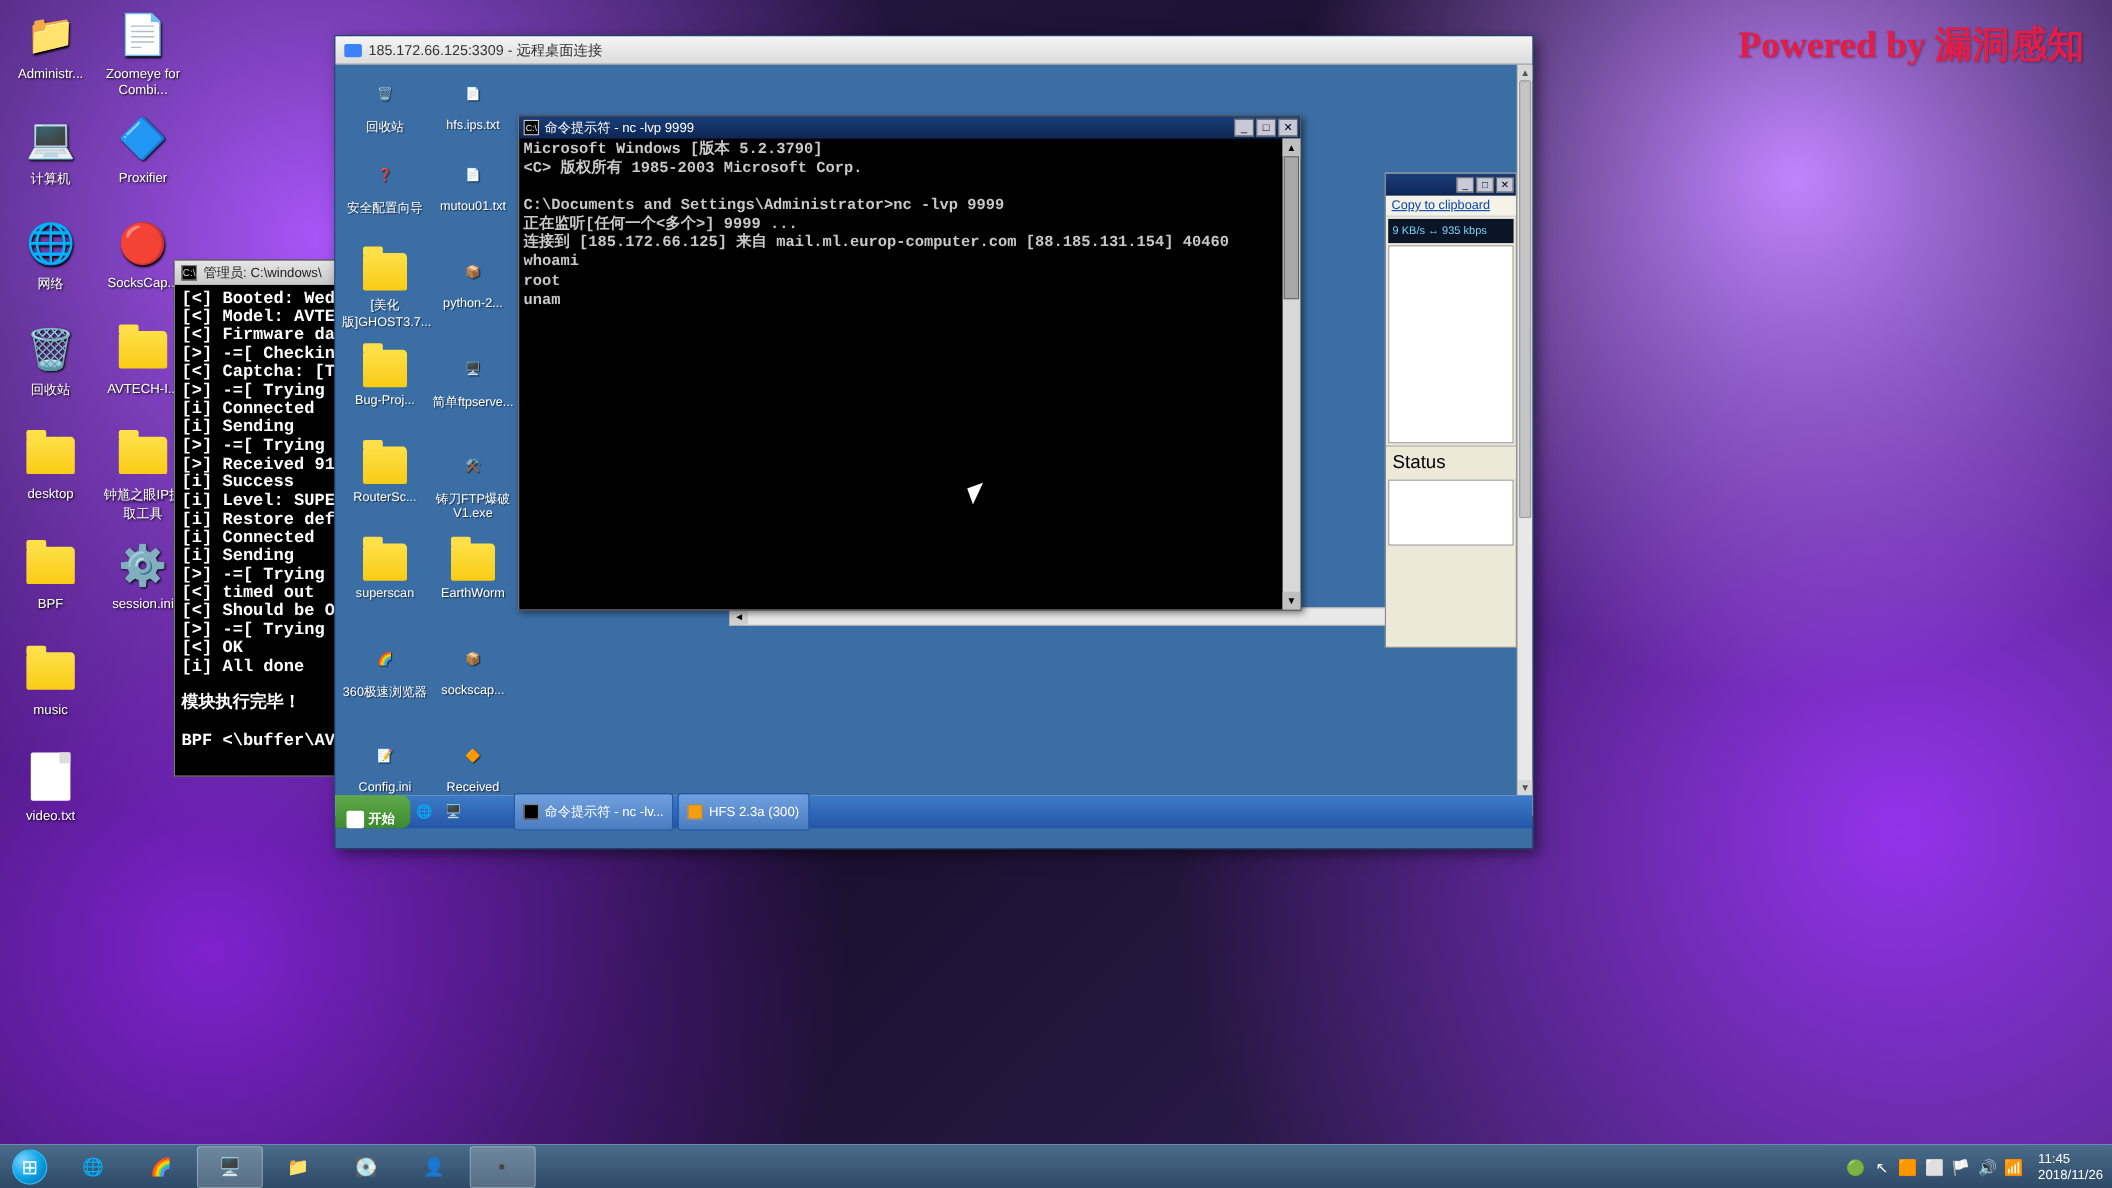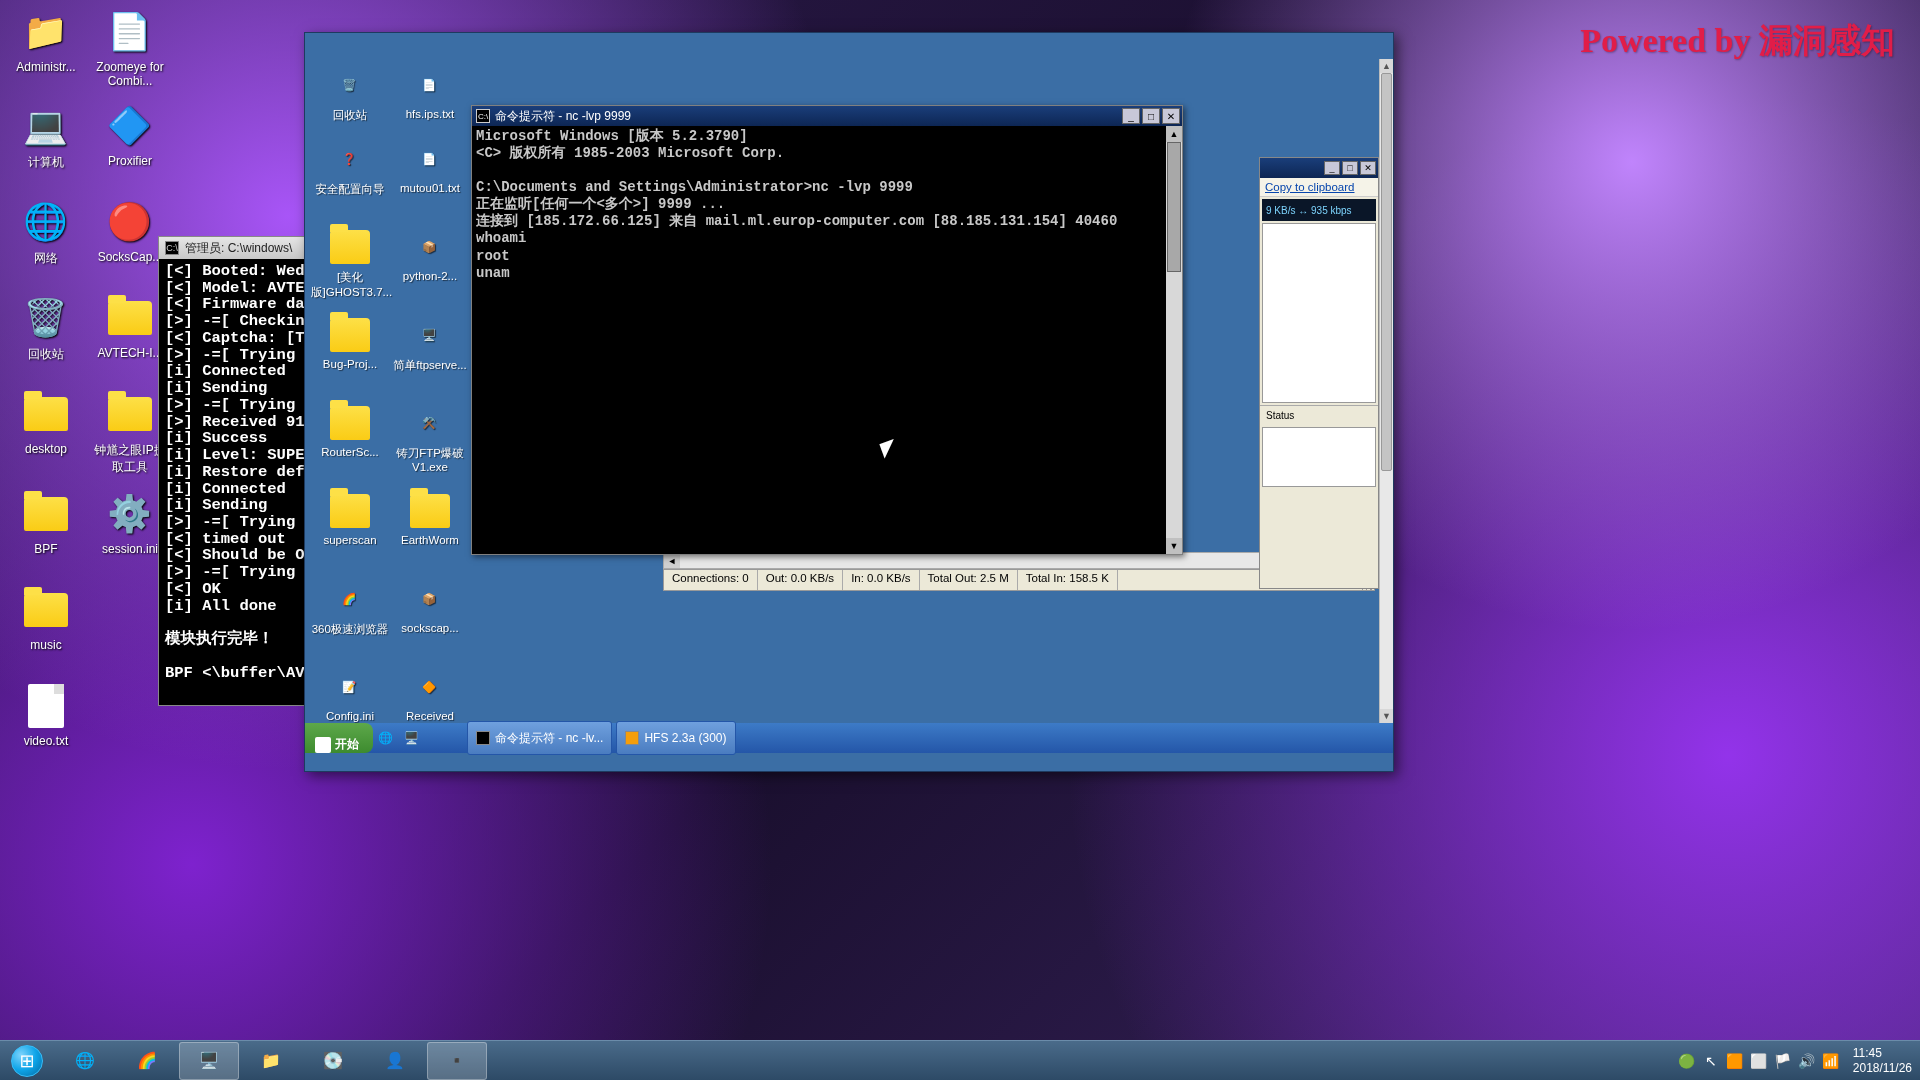--- a/index.html
+++ b/index.html
@@ -82,21 +82,21 @@
 #inner-cmd .icsv .thumb{ position:absolute; top:16px; left:1px; right:1px; height:130px; background:#a8a8a8; border:1px solid #666;}
 #inner-cmd .icsv .arr.bot{position:absolute; bottom:0; left:0; right:0;}
 
 
 #hfs { position:absolute; right:0; top:98px; width:120px; height:432px; background:#ece9d8; border:1px solid #888; z-index:55;}
 #hfs .ht{ height:20px; background: linear-gradient(#1a3e7a,#0d2654); display:flex; align-items:center; justify-content:flex-end; padding-right:2px;}
 #hfs .ht .wbtn{ width:16px; height:14px; background:#c8c8d8; border:1px solid #666; margin-left:2px; display:flex; align-items:center; justify-content:center; font-size:9px; color:#000; cursor:pointer;}
 #hfs .row{ padding:3px 5px; font-size:11.5px; background:#f5f3e8; border-bottom:1px solid #ccc;}
 #hfs .graph{ height:22px; background:#0a1628; color:#7dd3fc; font-size:10px; display:flex; align-items:center; padding:0 4px; margin:2px;}
 #hfs .list{ height:180px; background:#fff; border:1px solid #999; margin:2px;}
-#hfs .status{ padding:4px 6px; font-size:10px; background:#ece9d8; border-top:1px solid #aaa;}
+#hfs .status{ padding:4px 6px; font-size:17px; background:#ece9d8; border-top:1px solid #aaa;}
 
 
 #hfs-status { position:absolute; left:358px; right:4px; top:510px; height:22px; background:#ece9d8; border:1px solid #999; display:flex; font-size:11.5px; z-index:50;}
 #hfs-status .cell{ padding:2px 8px; border-right:1px solid #aaa; white-space:nowrap;}
 #hfs-status .last{ border-right:none; flex:1; display:flex; justify-content:flex-end; padding-right:6px;}
 #hfs-status .grip{ width:14px; background: repeating-linear-gradient(135deg,#999,#999 1px,transparent 1px,transparent 3px);}
 #hfs-list-sb{ position:absolute; left:358px; right:4px; top:493px; height:17px; background:#e8e8e8; border:1px solid #aaa; display:flex; z-index:50;}
 #hfs-list-sb .arr{width:16px; display:flex;align-items:center;justify-content:center;font-size:9px;background:#d0d0d0;}
 
 
@@ -161,20 +161,24 @@
 [&gt;] -=[ Trying to
 [&lt;] OK
 [i] All done
 
 模块执行完毕！
 
 BPF &lt;\buffer\AVTE</div>
 </div>
 
 <div id="rdp">
+  <div id="rdp-title">
+      <div class="rico"></div>
+      <span>185.172.66.125:3309 - 远程桌面连接</span>
+    </div>
 
   <div id="rdp-desktop">
 
     <div class="rdp-ico" style="left:6px; top:6px"><div class="ri">🗑️</div><span>回收站</span></div>
     <div class="rdp-ico" style="left:86px; top:6px"><div class="ri">📄</div><span>hfs.ips.txt</span></div>
     <div class="rdp-ico" style="left:6px; top:80px"><div class="ri">❓</div><span>安全配置向导</span></div>
     <div class="rdp-ico" style="left:86px; top:80px"><div class="ri">📄</div><span>mutou01.txt</span></div>
     <div class="rdp-ico" style="left:6px; top:168px"><div class="ri">
           <div class="folder-ico"></div>
         </div><span>[美化版]GHOST3.7...</span></div>
@@ -208,31 +212,20 @@
       <div class="graph">9 KB/s ↔ 935 kbps</div>
       <div class="list"></div>
       <div class="status">Status</div>
       <div class="list" style="height:60px"></div>
     </div>
 
     <div id="hfs-list-sb">
       <div class="arr">◄</div>
         <div style="flex:1"></div>
         <div class="arr">►</div>
-    </div>
-    <div id="hfs-status">
-      <div class="cell">Connections: 0</div>
-      <div class="cell">Out: 0.0 KB/s</div>
-      <div class="cell">In: 0.0 KB/s</div>
-      <div class="cell">Total Out: 2.5 M</div>
-      <div class="cell">Total In: 158.5 K</div>
-      <div class="cell last">
-          <span>items -</span>
-        </div>
-      <div class="grip"></div>
     </div>
 
     <div id="inner-cmd">
       <div class="ict">
         <div class="cico">C:\</div>
         <span>命令提示符 - nc -lvp 9999</span>
         <div class="wbtns">
           <div class="wbtn">_</div>
           <div class="wbtn">□</div>
           <div class="wbtn">✕</div>

